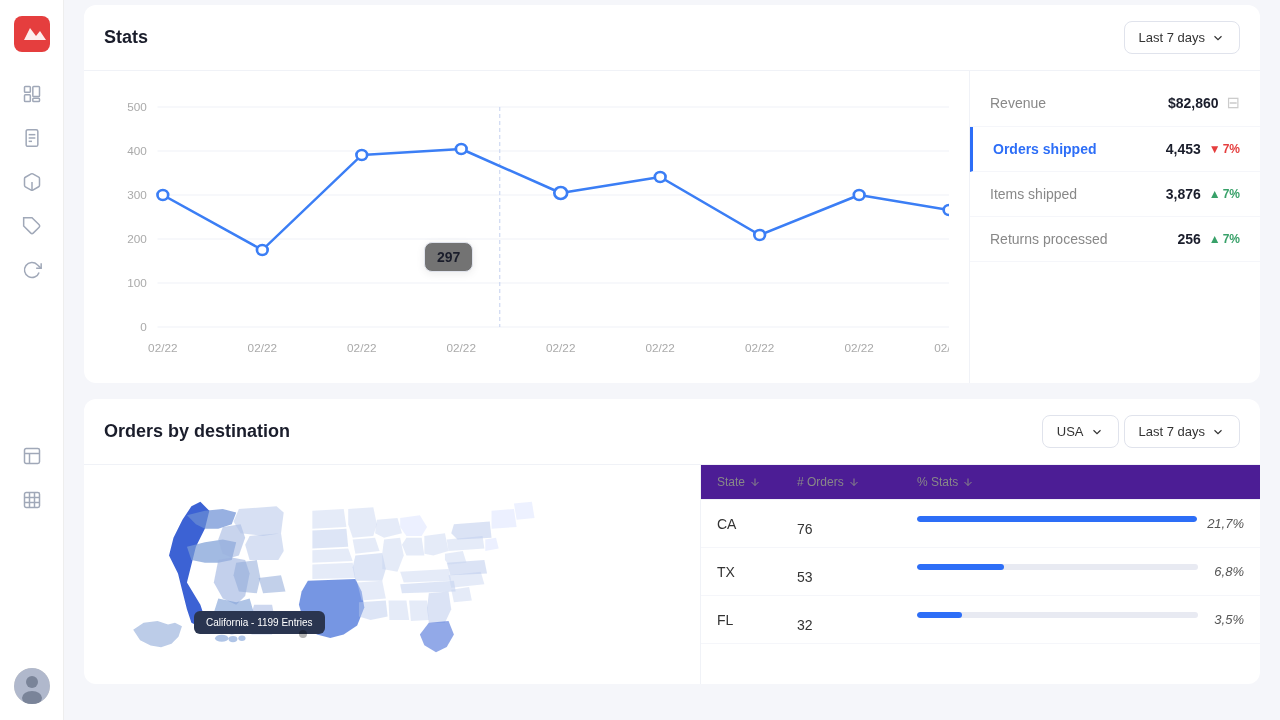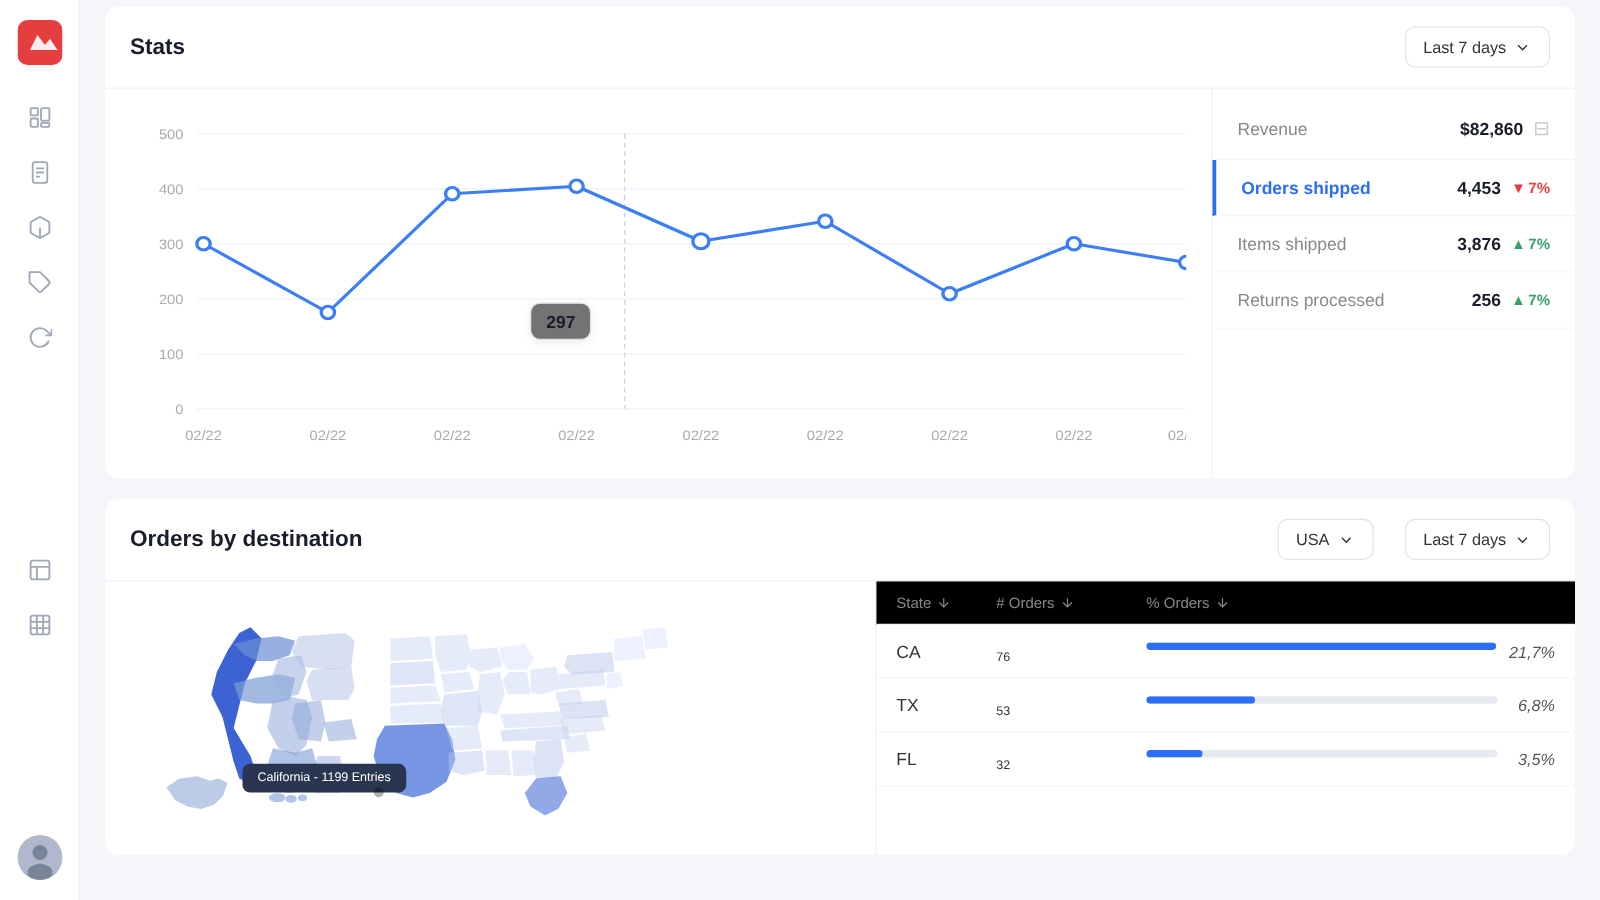--- a/index.html
+++ b/index.html
@@ -189,42 +189,42 @@
     .table-area {
       width: 560px;
       flex-shrink: 0;
       overflow-y: auto;
       border-left: 1px solid #f0f2f7;
     }
     .table-header {
       display: flex;
       padding: 10px 16px;
       border-bottom: 1px solid #f0f2f7;
-      background: #000000;
+      background: #4c1d95;
     }
     .th {
       font-size: 12px;
       color: #888;
       font-weight: 500;
       display: flex;
       align-items: center;
       gap: 4px;
     }
     .th svg { width: 12px; height: 12px; }
     .col-state { width: 80px; }
     .col-orders { width: 120px; }
     .col-pct { flex: 1; }
     .table-row {
       display: flex;
       align-items: center;
       padding: 10px 16px;
       border-bottom: 1px solid #f5f6fa;
     }
     .cell-state { width: 80px; font-size: 14px; color: #333; font-weight: 500; }
-    .cell-orders { width: 120px; font-size: 10px; color: #333; margin-top: 11px; }
+    .cell-orders { width: 120px; font-size: 14px; color: #333; margin-top: 11px; }
     .cell-pct { flex: 1; display: flex; align-items: flex-start; gap: 10px; font-style: italic; }
     .pct-bar-bg {
       flex: 1;
       height: 6px;
       background: #e8eaf2;
       border-radius: 3px;
       overflow: hidden;
     }
     .pct-bar-fill {
       height: 100%;
@@ -408,21 +408,21 @@
             </span>
           </div>
         </div>
       </div>
     </div>
   </div>
 
   <div class="card">
     <div class="card-header">
       <span class="card-title">Orders by destination</span>
-      <div style="display:flex;gap:25px;">
+      <div style="display:flex;gap:5px;">
         <button class="dropdown-btn">
           <span>USA</span>
           <svg viewBox="0 0 24 24" fill="none" stroke="currentColor" stroke-width="2">
             <polyline points="6 9 12 15 18 9"></polyline>
           </svg>
         </button>
         <button class="dropdown-btn">
           <span>Last 7 days</span>
           <svg viewBox="0 0 24 24" fill="none" stroke="currentColor" stroke-width="2">
             <polyline points="6 9 12 15 18 9"></polyline>
@@ -553,21 +553,21 @@
               </svg>
           </div>
           <div class="th col-orders">
             <span># Orders</span>
             <svg viewBox="0 0 24 24" fill="none" stroke="currentColor" stroke-width="2">
                 <line x1="12" y1="5" x2="12" y2="19"></line>
                 <polyline points="19 12 12 19 5 12"></polyline>
               </svg>
           </div>
           <div class="th col-pct">
-            <span>% Orders</span>
+            <span>% Stats</span>
             <svg viewBox="0 0 24 24" fill="none" stroke="currentColor" stroke-width="2">
                 <line x1="12" y1="5" x2="12" y2="19"></line>
                 <polyline points="19 12 12 19 5 12"></polyline>
               </svg>
           </div>
         </div>
 
         <div class="table-row">
           <div class="cell-state">CA</div>
           <div class="cell-orders">76</div>

